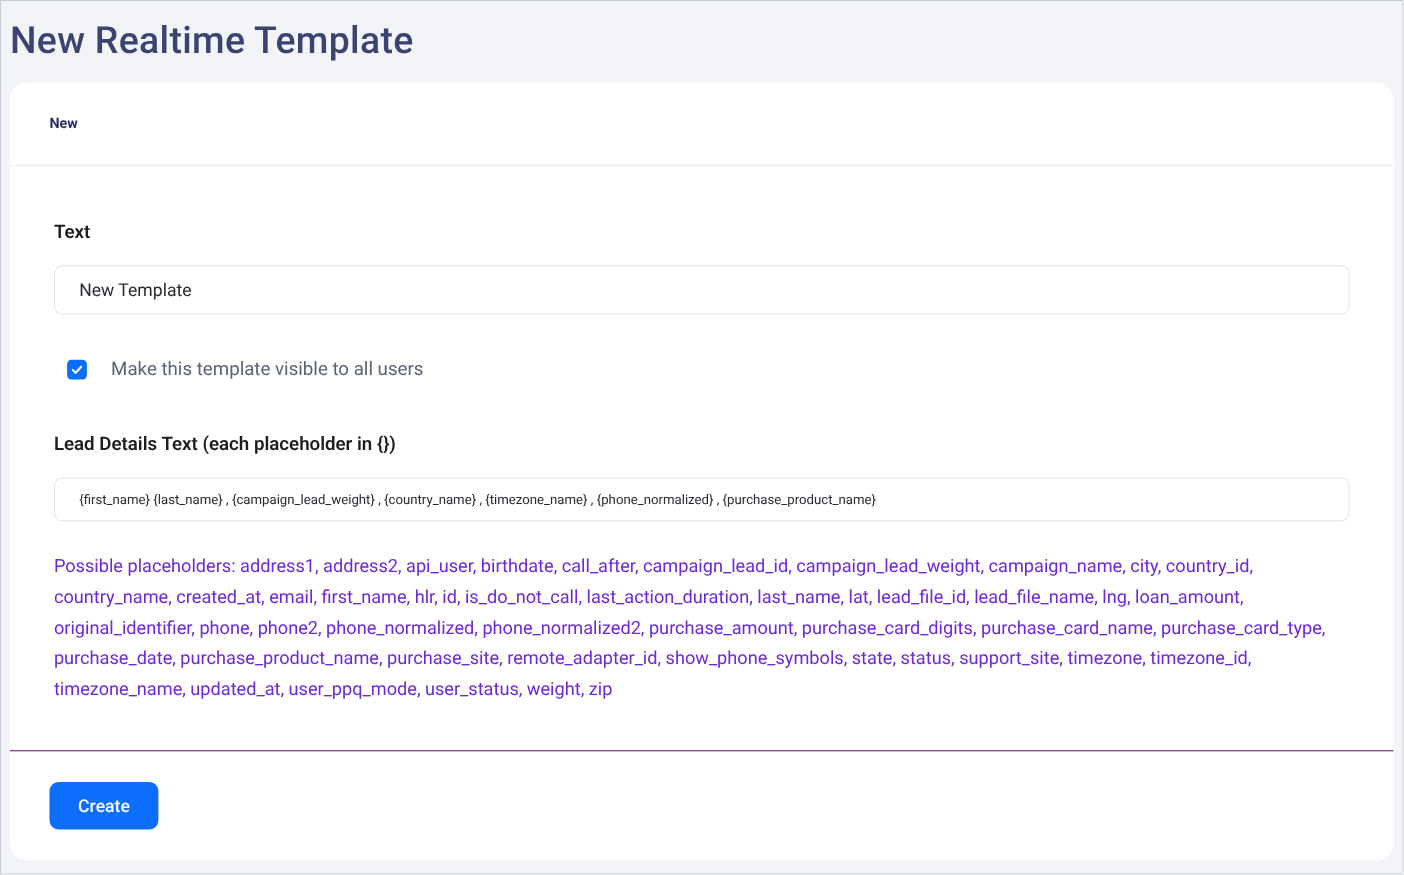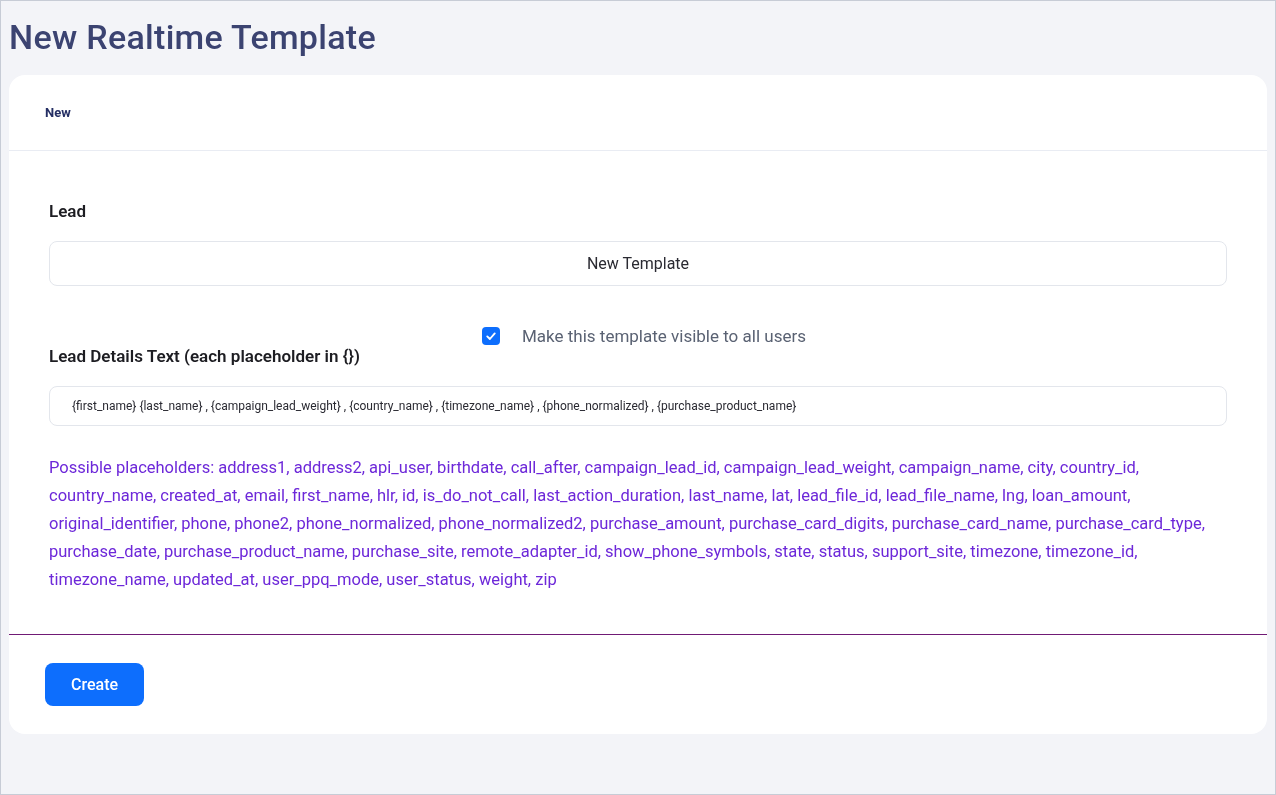--- a/index.html
+++ b/index.html
@@ -55,29 +55,27 @@
   }
   .text-input {
     width: 100%;
     border: 1px solid #e3e6ec;
     border-radius: 8px;
     padding: 12px 22px;
     font-size: 16px;
     color: #2a2a32;
     font-family: inherit;
     outline: none;
-    text-align: center;
   }
   .checkbox-row {
     display: flex;
     align-items: center;
     margin-top: 40px;
     gap: 22px;
     padding-left: 12px;
-    justify-content: center;
   }
   .custom-checkbox {
     width: 18px;
     height: 18px;
     background: #0d6efd;
     border-radius: 4px;
     display: flex;
     align-items: center;
     justify-content: center;
     cursor: pointer;
@@ -86,20 +84,21 @@
   .custom-checkbox svg {
     width: 12px;
     height: 12px;
   }
   .checkbox-label {
     font-size: 17px;
     color: #5a6273;
     font-weight: 400;
   }
   .section-spacer {
+    margin-top: 48px;
   }
   .lead-input {
     width: 100%;
     border: 1px solid #e3e6ec;
     border-radius: 8px;
     padding: 12px 22px;
     font-size: 12px;
     color: #2a2a32;
     font-family: inherit;
     outline: none;
@@ -137,21 +136,21 @@
   <h1 class="page-title">New Realtime Template</h1>
 
   <div class="card">
 
     <div class="card-header">
       <div class="card-header-title">New</div>
     </div>
 
     <div class="card-body">
 
-      <label class="form-label">Lead</label>
+      <label class="form-label">Text</label>
       <input type="text" class="text-input" value="New Template" style="">
 
       <div class="checkbox-row">
         <div class="custom-checkbox">
           <svg viewBox="0 0 16 16">
             <path fill="none" stroke="#ffffff" stroke-width="2.5" stroke-linecap="round" stroke-linejoin="round" d="M3 8.5 L6.5 12 L13 4.5"></path>
           </svg>
         </div>
         <span class="checkbox-label">Make this template visible to all users</span>
       </div>

